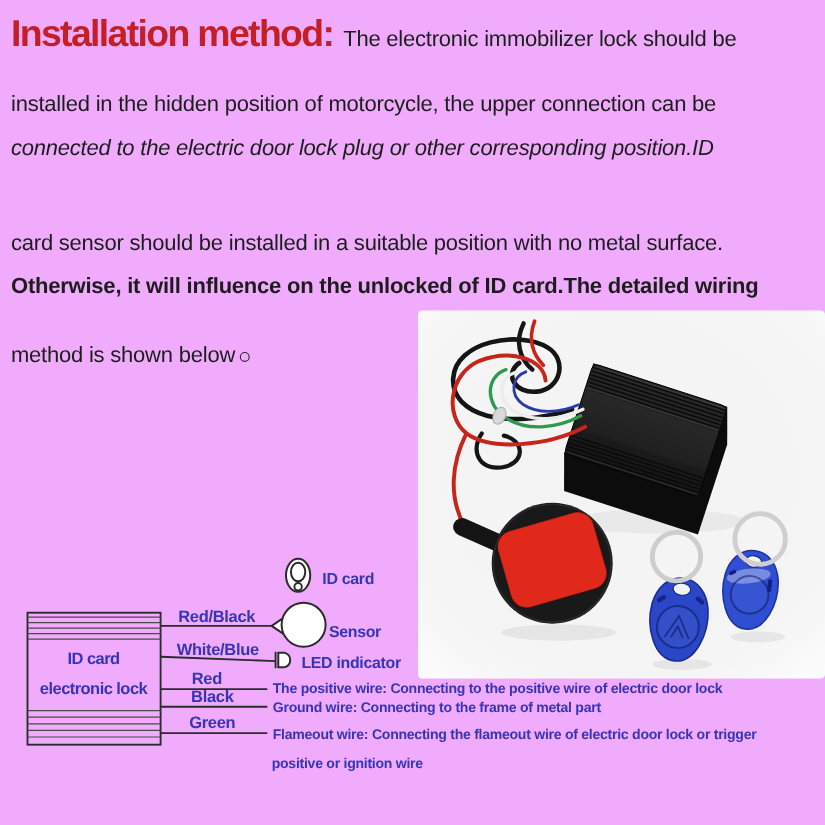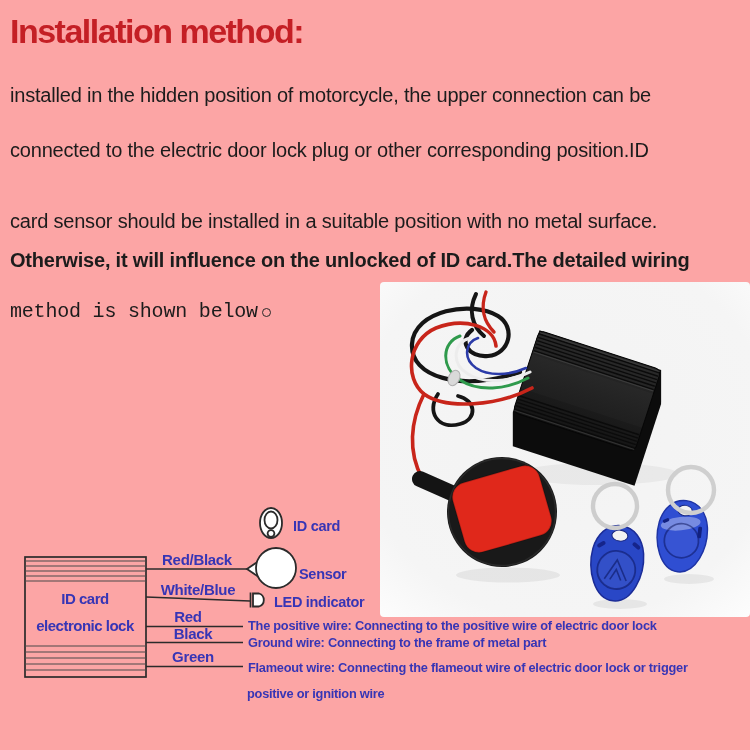--- a/index.html
+++ b/index.html
@@ -1,30 +1,30 @@
 <!DOCTYPE html>
 <html><head>
 <meta charset="utf-8">
 <style>
   html,body { margin:0; padding:0; background:#ffffff; }
   .page {
-    position:relative; width:750px; height:750px; background:#fca5a5;
+    position:relative; width:750px; height:750px; background:#f0abfc;
     font-family:"Liberation Sans", sans-serif; overflow:hidden;
   }
   
   .intro-line {
     position:absolute; left:10px; white-space:nowrap;
     font-size:20px; color:#1c1c1c; letter-spacing:-0.2px;
   }
   .line1 { top:12px; display:flex; align-items:baseline; gap:9px; }
   .heading {
     font-size:34px; font-weight:700; color:#c41f25; letter-spacing:-1.5px;
   }
-  .l2 { top:84px;text-align:right; } .l3 { top:139px; } .l4 { top:194px;margin-top:16px; }
-  .l5 { top:249px;font-weight:bold; } .l6 { top:300px;font-family:Liberation Mono, monospace; }
+  .l2 { top:84px;text-align:right; } .l3 { top:124px;font-style:italic; } .l4 { top:194px;margin-top:16px; }
+  .l5 { top:249px;font-weight:bold; } .l6 { top:312px; }
   .cjk-period {
     display:inline-block; width:7px; height:7px;
     border:1.3px solid #2a2a2a; border-radius:50%; margin-left:4px;
   }
   
   .photo { position:absolute; left:380px; top:282px; width:370px; height:335px; }
   
   .diagram { position:absolute; left:15px; top:495px; width:720px; height:215px; }
   .diagram text {
     font-family:"Liberation Sans", sans-serif; font-weight:bold; fill:#3735b5;
@@ -38,20 +38,21 @@
   .dshape { stroke:#2b2b2b; stroke-width:1.8; fill:#ffffff; }
 </style>
 </head>
 <body>
 
 <div class="page">
 
   <div>
     <div class="intro-line line1">
       <span class="heading">Installation method:</span>
+      <span>The electronic immobilizer lock should be</span>
     </div>
     <div class="intro-line l2">installed in the hidden position of motorcycle, the upper connection can be</div>
     <div class="intro-line l3">connected to the electric door lock plug or other corresponding position.ID</div>
     <div class="intro-line l4">card sensor should be installed in a suitable position with no metal surface.</div>
     <div class="intro-line l5">Otherwise, it will influence on the unlocked of ID card.The detailed wiring</div>
     <div class="intro-line l6">
       <span>method is shown below</span><span class="cjk-period"></span>
     </div>
   </div>
 

